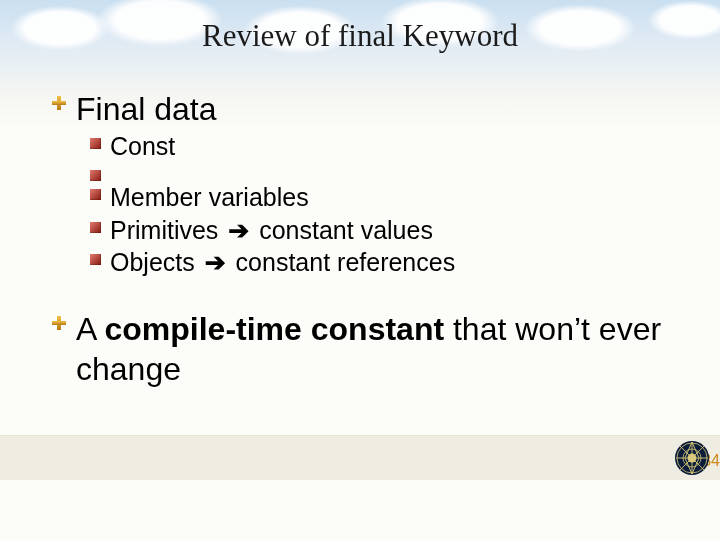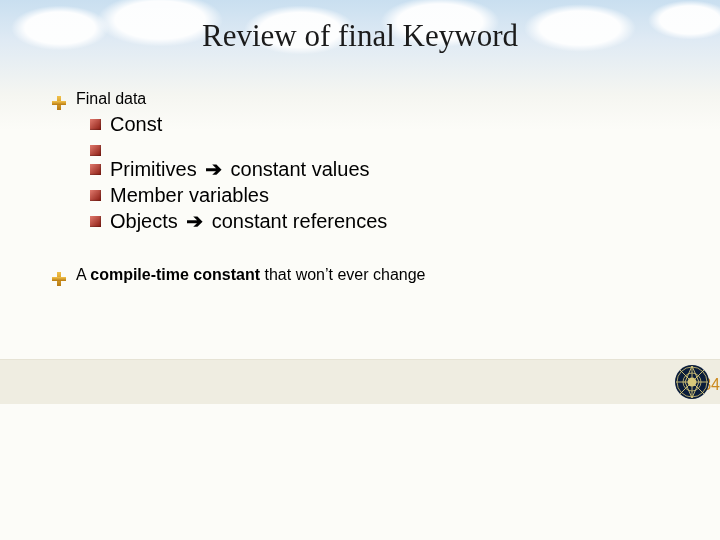--- a/index.html
+++ b/index.html
@@ -7,21 +7,21 @@
     padding: 0;
     width: 720px;
     height: 540px;
     overflow: hidden;
     font-family: Verdana, Geneva, sans-serif;
     background: #fcfcf8;
   }
   .slide {
     position: relative;
     width: 720px;
-    height: 404px;
+    height: 480px;
     box-sizing: border-box;
     background:
       radial-gradient(ellipse 70px 32px at 60px 28px, rgba(255,255,255,0.95) 50%, rgba(255,255,255,0) 70%),
       radial-gradient(ellipse 90px 38px at 160px 20px, rgba(255,255,255,0.95) 50%, rgba(255,255,255,0) 70%),
       radial-gradient(ellipse 80px 35px at 300px 30px, rgba(255,255,255,0.95) 50%, rgba(255,255,255,0) 70%),
       radial-gradient(ellipse 85px 36px at 440px 22px, rgba(255,255,255,0.95) 50%, rgba(255,255,255,0) 70%),
       radial-gradient(ellipse 80px 34px at 580px 28px, rgba(255,255,255,0.95) 50%, rgba(255,255,255,0) 70%),
       radial-gradient(ellipse 60px 28px at 690px 20px, rgba(255,255,255,0.95) 50%, rgba(255,255,255,0) 70%),
       linear-gradient(to bottom, #c9dff0 0, #dfeaf4 40px, #f5f6f1 95px, #fcfcf8 130px, #fcfcf8 100%);
   }
@@ -38,31 +38,31 @@
   .content {
     position: absolute;
     top: 88px;
     left: 52px;
     right: 40px;
     color: #000;
   }
   .l1 {
     display: flex;
     align-items: flex-start;
-    font-size: 16px;
+    font-size: 32px;
     line-height: 1.25;
     margin-bottom: 2px;
   }
   .l1 .txt {
     padding-top: 1px;
   }
   .l2 {
     display: flex;
     align-items: flex-start;
-    font-size: 20px;
+    font-size: 25px;
     line-height: 1.25;
     margin-left: 38px;
     margin-bottom: 1px;
   }
   .bullet1 {
     flex: 0 0 auto;
     width: 14px;
     height: 14px;
     margin-top: 8px;
     margin-right: 10px;
@@ -142,27 +142,27 @@
 
     <div class="l2">
       <span class="bullet2"></span>
       <span>Const</span>
     </div>
     <div class="l2">
       <span class="bullet2"></span>
     </div>
     <div class="l2">
       <span class="bullet2"></span>
+      <span>Member variables</span>
+    </div>
+    <div class="l2">
+      <span class="bullet2"></span>
       <span>
         <span>Primitives </span><span class="arrow">➔</span><span> constant values</span>
       </span>
-    </div>
-    <div class="l2">
-      <span class="bullet2"></span>
-      <span>Member variables</span>
     </div>
     <div class="l2">
       <span class="bullet2"></span>
       <span>
         <span>Objects </span><span class="arrow">➔</span><span> constant references</span>
       </span>
     </div>
 
     <div class="l1 gap-top">
       <span class="bullet1"></span>

